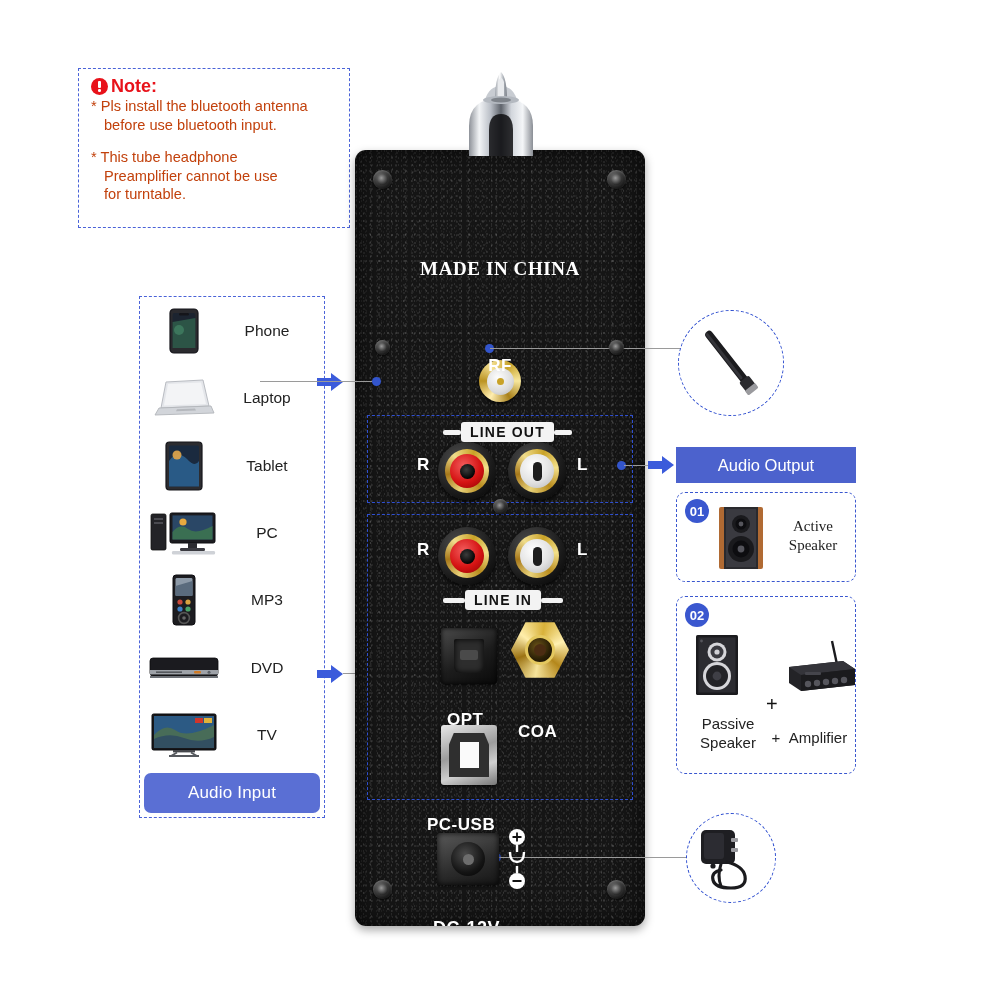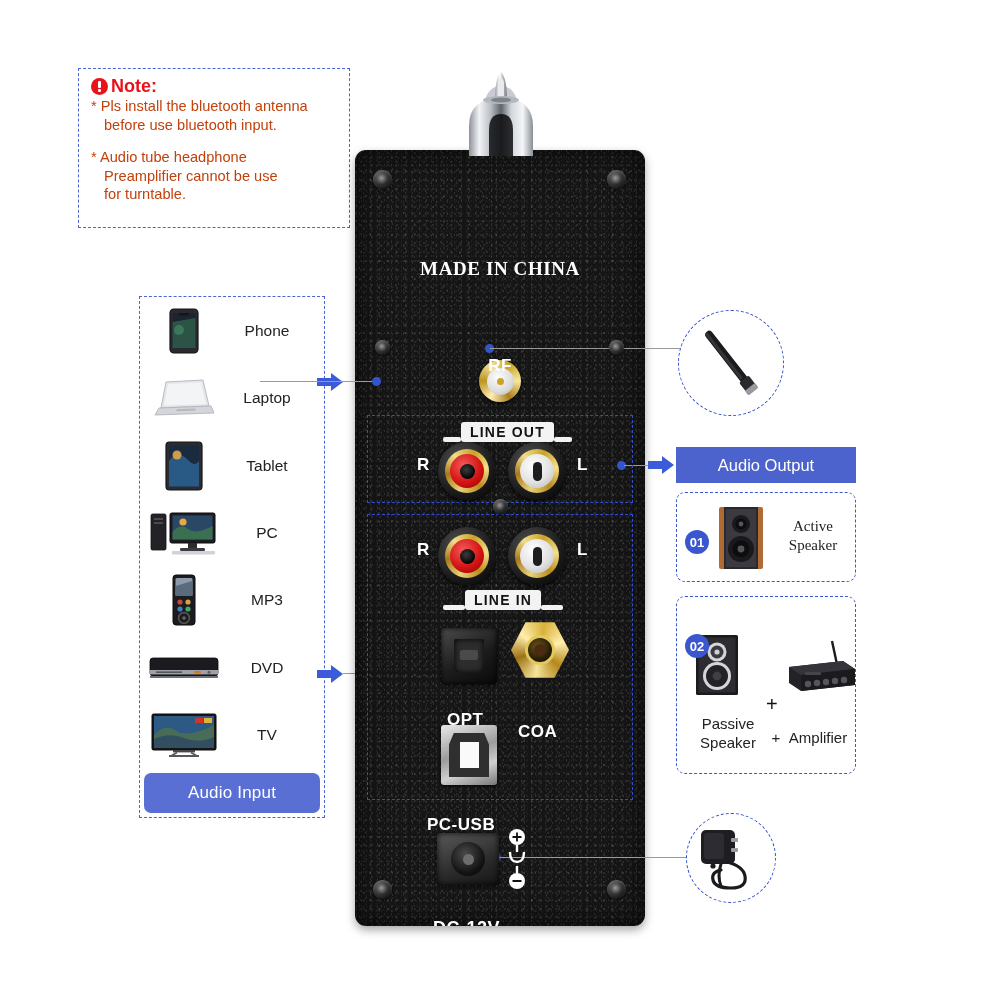--- a/index.html
+++ b/index.html
@@ -144,21 +144,21 @@
   }
   .rca.red .ins { background: radial-gradient(circle at 40% 34%, #f25b5b, #d61414 55%, #8e0000 100%); }
   .rca.white .ins { background: radial-gradient(circle at 40% 34%, #ffffff, #e2e2e2 55%, #b5b5b5 100%); }
   .rca .pin {
     width: 15px; height: 15px; border-radius: 50%;
     background: radial-gradient(circle at 42% 38%, #3c3c3c, #000 75%);
   }
   .rca.white .pin { width: 9px; height: 19px; border-radius: 5px; background: #1d1d1d; }
 
   
-  .plate-row { position: absolute; display: flex; align-items: flex-end; z-index: 4; }
+  .plate-row { position: absolute; display: flex; align-items: center; z-index: 4; }
   .plate-bar { height: 5px; background: #f2f2f2; border-radius: 2px; }
   .plate-txt {
     background: #f3f3f3; color: #121212; font-weight: bold; font-size: 14px;
     padding: 2px 9px 2px 9px; border-radius: 3px; letter-spacing: 1.2px;
     font-family: "Liberation Sans", sans-serif;
   }
 
   .rl-letter { position: absolute; color: #fff; font-weight: bold; font-size: 17px; z-index: 4; }
 
   .dash-region { position: absolute; border: 1.4px dashed #2f4fd0; z-index: 2; }
@@ -256,21 +256,21 @@
     font-size: 16.5px;
   }
   .out-card {
     position: absolute; border: 1.5px dashed #3a57cf; border-radius: 9px; background: #fff;
   }
   #card-01 { left: 676px; top: 492px; width: 180px; height: 90px; }
   #card-02 { left: 676px; top: 596px; width: 180px; height: 178px; }
   .badge {
     position: absolute; left: 8px; top: 6px; width: 24px; height: 24px; border-radius: 50%;
     background: #3a57cf; color: #fff; font-size: 13px; font-weight: bold;
-    display: flex; align-items: center; justify-content: center; z-index: 4; margin-top: 31px;
+    display: flex; align-items: center; justify-content: center; z-index: 4;
   }
   #power-circle {
     position: absolute; left: 686px; top: 813px; width: 90px; height: 90px;
     border-radius: 50%; border: 1.6px dashed #2f4fd0; background: #fff;
   }
   #power-text {
     position: absolute; left: 772px; top: 826px; width: 150px;
     font-size: 17px; color: #222; line-height: 1.45; text-align: left;
   }
   #power-text .l2 { display: block; text-align: center; padding-right: 18px; }
@@ -285,21 +285,21 @@
   <div id="note-box">
     <div id="note-head">
       <span class="excl-icon"></span>
       <span id="note-title">Note:</span>
     </div>
     <div class="note-line note-para">
       <span class="hang">* Pls install the bluetooth antenna</span>
       <span class="hang2">before use bluetooth input.</span>
     </div>
     <div class="note-line note-para second">
-      <span class="hang">* Audio tube headphone</span>
+      <span class="hang">* This tube headphone</span>
       <span class="hang2">Preamplifier cannot be use</span>
       <span class="hang2">for turntable.</span>
     </div>
   </div>
 
   <div id="input-panel">
     <div id="input-list">
 
       <div class="dev-row">
         <span class="dev-ico">

